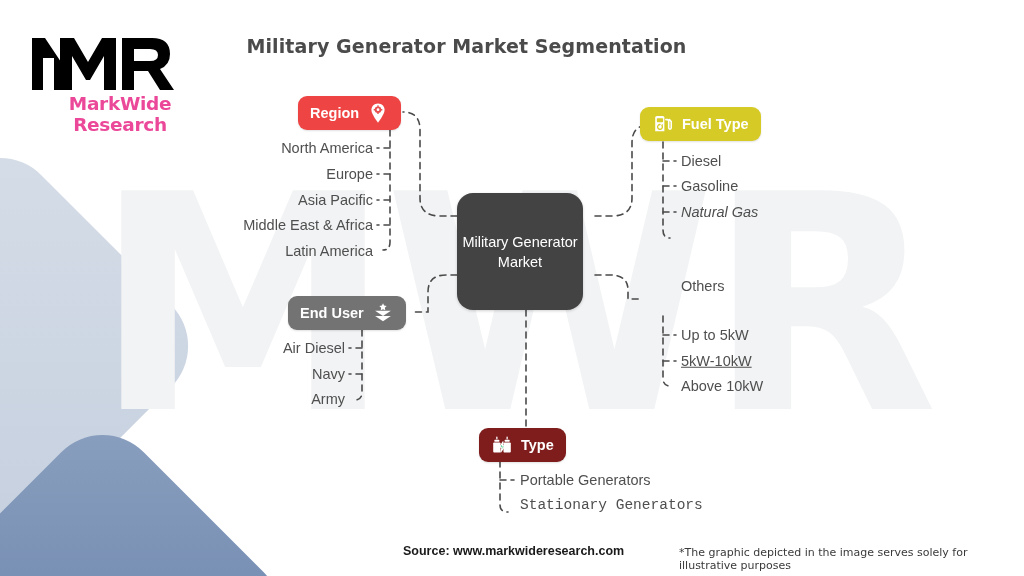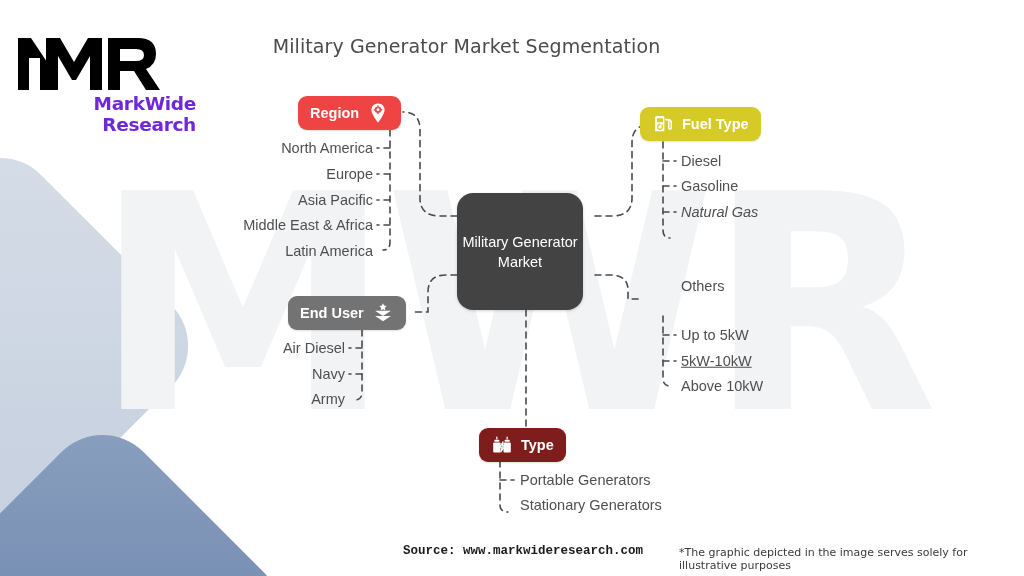--- a/index.html
+++ b/index.html
@@ -53,25 +53,25 @@
     letter-spacing: -8px;
     color: #f2f3f4;
     user-select: none;
     pointer-events: none;
     font-family: "DejaVu Sans", sans-serif;
   }
 
   
   .logo {
     position: absolute;
-    left: 16px;
+    left: 30px;
     top: 34px;
     width: 180px;
-    text-align: right;
-    color: #6d28d9;
+    text-align: center;
+    color: #ec4899;
   }
   .logo-mark { display: block; }
   .logo-name {
     font-size: 18.5px;
     font-weight: 700;
     letter-spacing: -0.3px;
     margin-top: 1px;
     font-family: "DejaVu Sans", sans-serif;
   }
   .logo-tag {
@@ -83,21 +83,21 @@
   }
 
   
   .title {
     position: absolute;
     left: 0;
     top: 35px;
     width: 933px;
     text-align: center;
     font-size: 19px;
-    font-weight: 400;
+    font-weight: 700;
     color: #4b4b4b;
     letter-spacing: 0.1px;
     font-family: "DejaVu Sans", sans-serif;
   }
 
   
   .wires {
     position: absolute;
     left: 0; top: 0;
     width: 1024px; height: 576px;
@@ -157,21 +157,21 @@
   .leaf.l { text-align: left;  transform: translate(0, -50%); }
 
   
   .source {
     position: absolute;
     left: 403px;
     top: 544px;
     font-size: 12.5px;
     font-weight: 700;
     color: #1a1a1a;
-    font-family: Liberation Mono, monospace;
+    font-family: Liberation Sans, sans-serif;
   }
   .disclaimer {
     position: absolute;
     left: 679px;
     top: 546px;
     font-size: 11px;
     color: #3a3a3a;
     font-family: "DejaVu Sans", sans-serif;
   }
 </style>
@@ -300,17 +300,17 @@
         <rect x="3.6" y="6.4" width="5.6" height="2" rx=".7"></rect>
         <rect x="14.8" y="6.4" width="5.6" height="2" rx=".7"></rect>
         <rect x="5.7" y="2.6" width="1.4" height="3.4" rx=".7"></rect>
         <rect x="16.9" y="2.6" width="1.4" height="3.4" rx=".7"></rect>
       </g>
       <path d="M13.1 8.4l-3.6 6.1h2.6l-1.4 5.1 4.5-6.6h-2.7z" fill="#3bc77e" stroke="#ffffff" stroke-width="1.2" stroke-linejoin="round"></path>
     </svg>
     <span class="btxt">Type</span>
   </div>
   <div class="leaf l" style="left:520px; top:480px;">Portable Generators</div>
-  <div class="leaf l" style="left:520px; top:505px;">Stationary Generators</div>
+  <div class="leaf l" style="left:520px; top:505px;font-family:Liberation Mono, monospace;">Stationary Generators</div>
 
   <div class="source">Source: www.markwideresearch.com</div>
   <div class="disclaimer">*The graphic depicted in the image serves solely for illustrative purposes</div>
 </div>
 
 </body></html>

